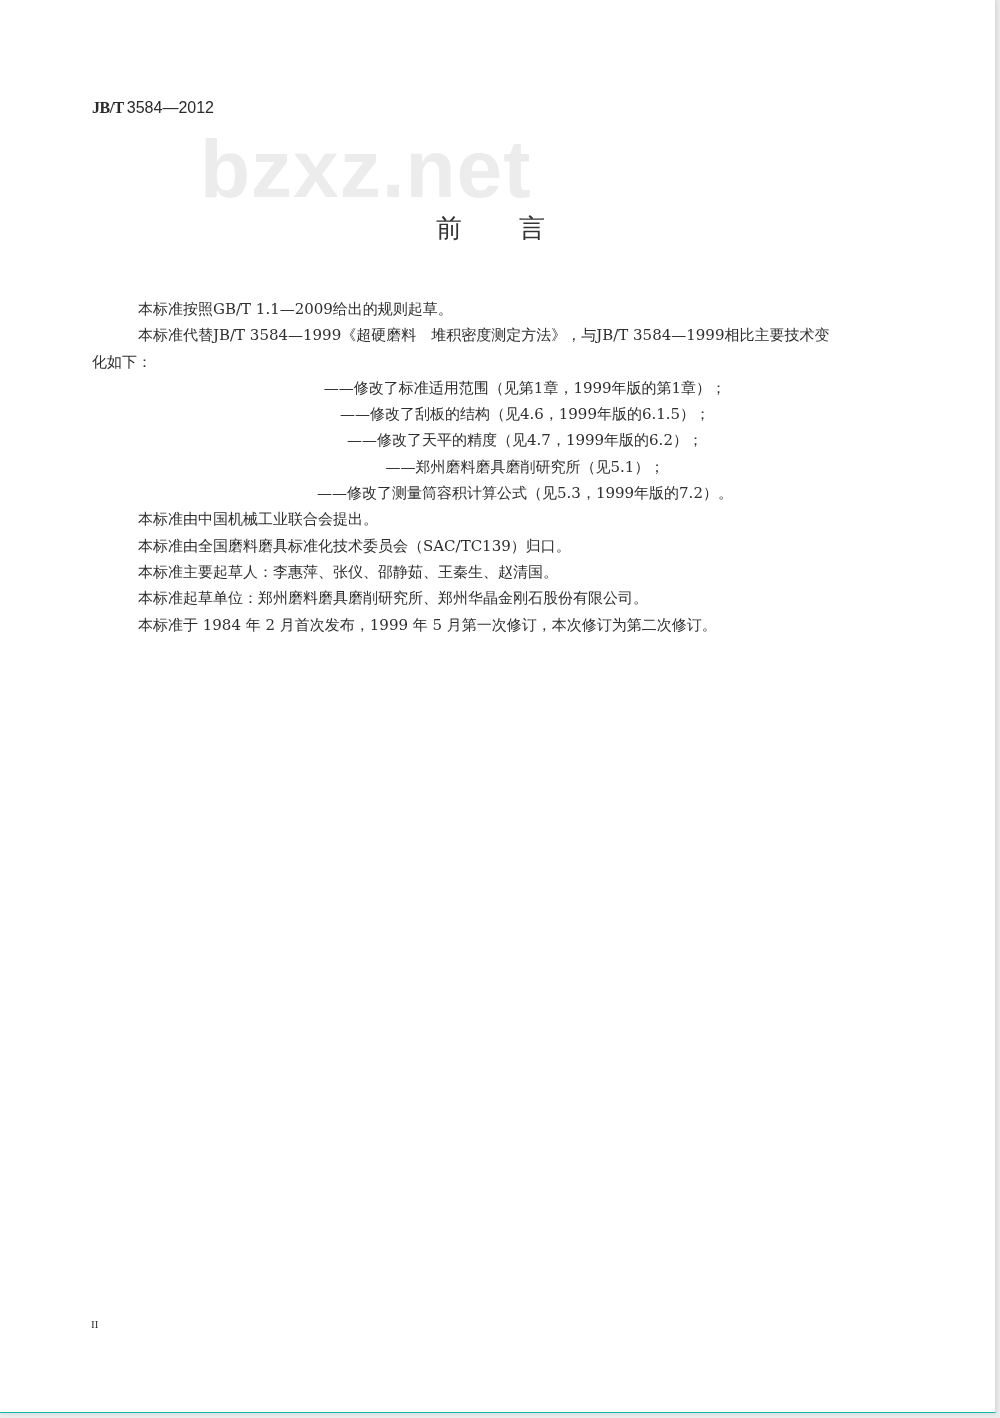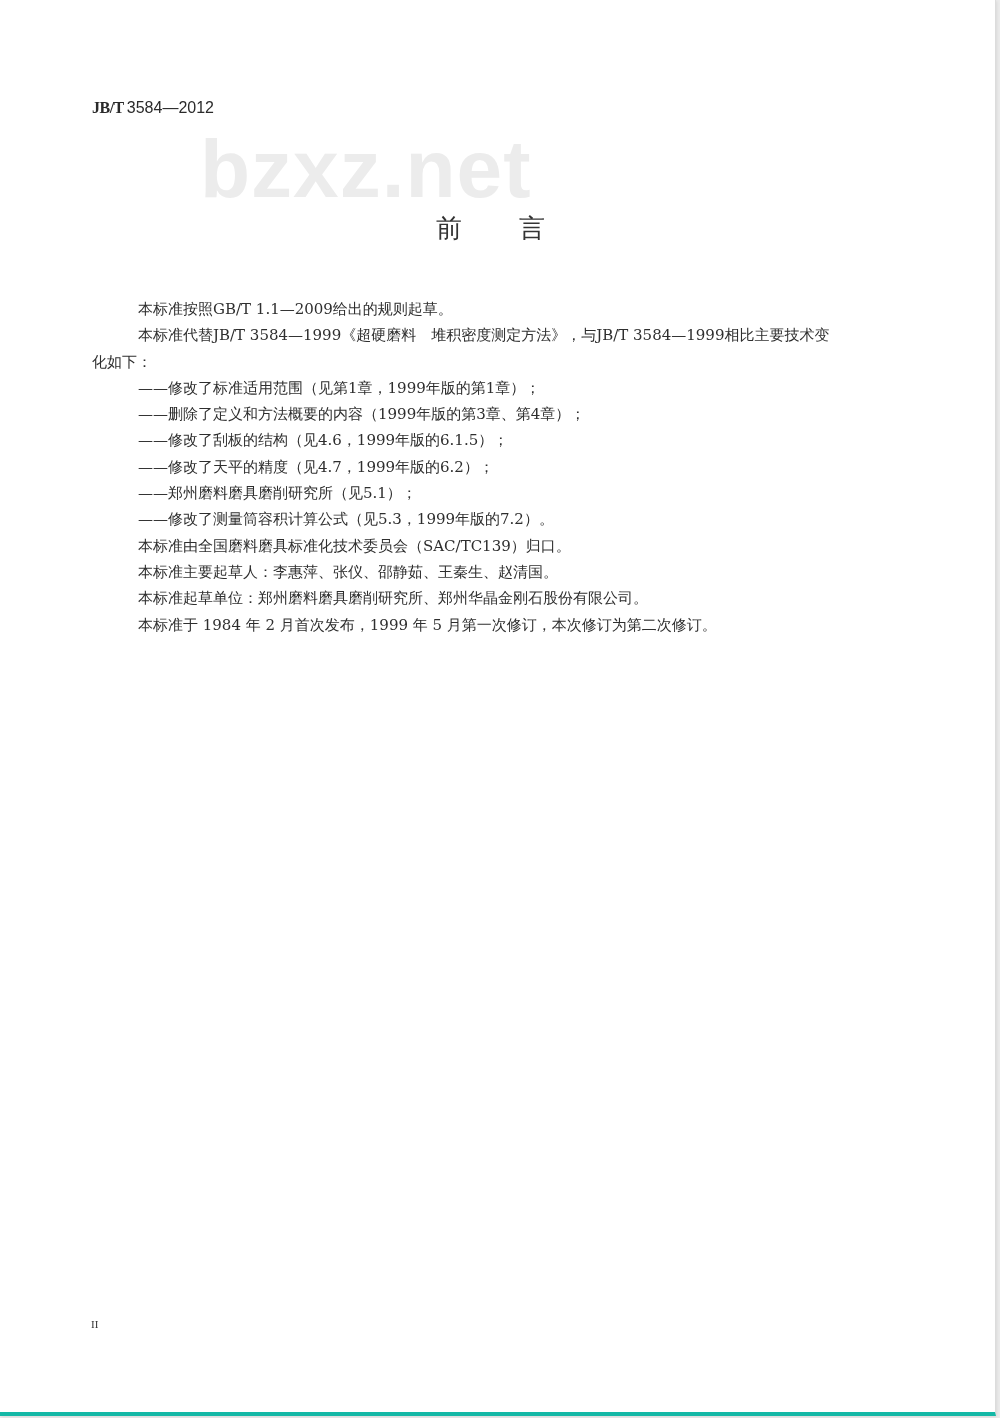--- a/index.html
+++ b/index.html
@@ -16,21 +16,21 @@
       color: #2a2a2a;
     }
     .page {
       position: absolute;
       left: 0;
       top: 0;
       width: 995px;
       height: 1412px;
       background: #ffffff;
       border-right: 1px solid #dcdcdc;
-      border-bottom: 4px solid #14b8a6;
+      border-bottom: 1px solid #14b8a6;
       box-shadow: 1px 1px 3px rgba(0,0,0,0.08);
     }
     .std-code {
       position: absolute;
       left: 92px;
       top: 98px;
       font-size: 16px;
       color: #2a2a2a;
       white-space: nowrap;
     }
@@ -82,20 +82,21 @@
       text-indent: 46px;
       white-space: nowrap;
     }
     .para.wrap-cont {
       text-indent: 0;
     }
     .item {
       margin: 0;
       padding-left: 46px;
       white-space: nowrap;
+      text-align: center;
     }
     .page-number {
       position: absolute;
       left: 91px;
       top: 1318px;
       font-size: 11px;
       font-family: "Liberation Serif", serif;
       color: #333;
     }
   </style>
@@ -113,26 +114,26 @@
   <div class="title">
     <span>前</span><span class="char2">言</span>
   </div>
 
   <div class="body">
     <p class="para">本标准按照GB/T 1.1—2009给出的规则起草。</p>
     <p class="para">本标准代替JB/T 3584—1999《超硬磨料　堆积密度测定方法》，与JB/T 3584—1999相比主要技术变</p>
     <p class="para wrap-cont">化如下：</p>
 
     <p class="item">——修改了标准适用范围（见第1章，1999年版的第1章）；</p>
-    <p class="item">——删除了定义和方法概要的内容（1999年版的第3章、第4章）；</p>
     <p class="item">——修改了刮板的结构（见4.6，1999年版的6.1.5）；</p>
     <p class="item">——修改了天平的精度（见4.7，1999年版的6.2）；</p>
     <p class="item">——郑州磨料磨具磨削研究所（见5.1）；</p>
     <p class="item">——修改了测量筒容积计算公式（见5.3，1999年版的7.2）。</p>
 
+    <p class="para">本标准由中国机械工业联合会提出。</p>
     <p class="para">本标准由全国磨料磨具标准化技术委员会（SAC/TC139）归口。</p>
     <p class="para">本标准主要起草人：李惠萍、张仪、邵静茹、王秦生、赵清国。</p>
     <p class="para">本标准起草单位：郑州磨料磨具磨削研究所、郑州华晶金刚石股份有限公司。</p>
     <p class="para">本标准于 1984 年 2 月首次发布，1999 年 5 月第一次修订，本次修订为第二次修订。</p>
   </div>
 
   <div class="page-number">II</div>
 
 </div>
 

